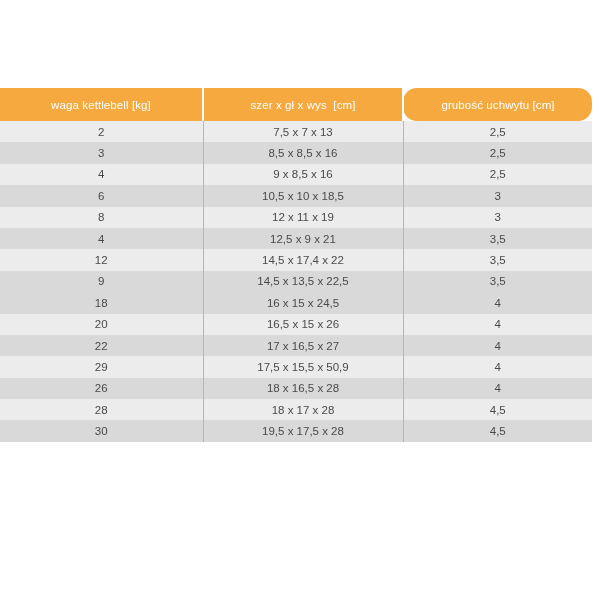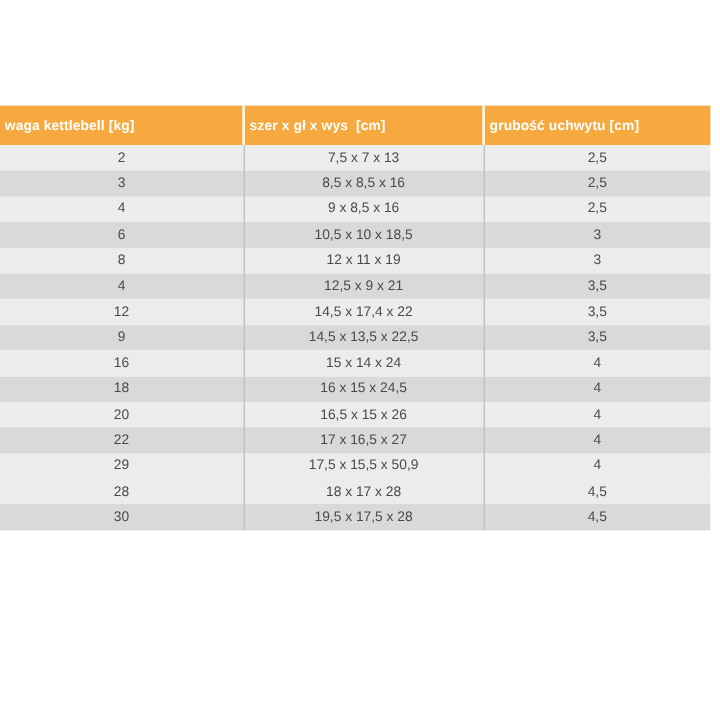--- a/index.html
+++ b/index.html
@@ -25,30 +25,30 @@
     width: 592px;
   }
   table#spec-table col.c-weight  { width: 203px; }
   table#spec-table col.c-dims    { width: 200px; }
   table#spec-table col.c-handle  { width: 189px; }
 
   thead th {
     background: #f5a93f;
     color: #ffffff;
     font-size: 11.5px;
-    font-weight: bold;
+    font-weight: normal;
     height: 33px;
     padding: 0 4px;
-    text-align: left;
+    text-align: center;
     vertical-align: middle;
     white-space: pre;
     letter-spacing: 0.1px;
     border-right: 2px solid #ffffff;
   }
-  thead th.last-col { border-right: none; }
+  thead th.last-col { border-right: none; border-radius: 14px; }
 
   tbody td {
     font-size: 11.5px;
     color: #4a4a4a;
     height: 21.4px;
     padding: 0 4px;
     text-align: center;
     vertical-align: middle;
     white-space: pre;
     border-right: 1px solid #b6b6b6;
@@ -109,45 +109,45 @@
         <tr class="band-light">
           <td>12</td>
           <td>14,5 x 17,4 x 22</td>
           <td class="last-col">3,5</td>
         </tr>
         <tr class="band-dark">
           <td>9</td>
           <td>14,5 x 13,5 x 22,5</td>
           <td class="last-col">3,5</td>
         </tr>
-        <tr class="band-light">
-          <td>16</td>
-          <td>15 x 14 x 24</td>
-          <td class="last-col">4</td>
-        </tr>
         <tr class="band-dark">
           <td>18</td>
           <td>16 x 15 x 24,5</td>
           <td class="last-col">4</td>
         </tr>
         <tr class="band-light">
           <td>20</td>
           <td>16,5 x 15 x 26</td>
           <td class="last-col">4</td>
         </tr>
         <tr class="band-dark">
           <td>22</td>
           <td>17 x 16,5 x 27</td>
           <td class="last-col">4</td>
         </tr>
         <tr class="band-light">
           <td>29</td>
           <td>17,5 x 15,5 x 50,9</td>
           <td class="last-col">4</td>
         </tr>
+        <tr class="band-dark">
+          <td>26</td>
+          <td>18 x 16,5 x 28</td>
+          <td class="last-col">4</td>
+        </tr>
         <tr class="band-light">
           <td>28</td>
           <td>18 x 17 x 28</td>
           <td class="last-col">4,5</td>
         </tr>
         <tr class="band-dark">
           <td>30</td>
           <td>19,5 x 17,5 x 28</td>
           <td class="last-col">4,5</td>
         </tr>

